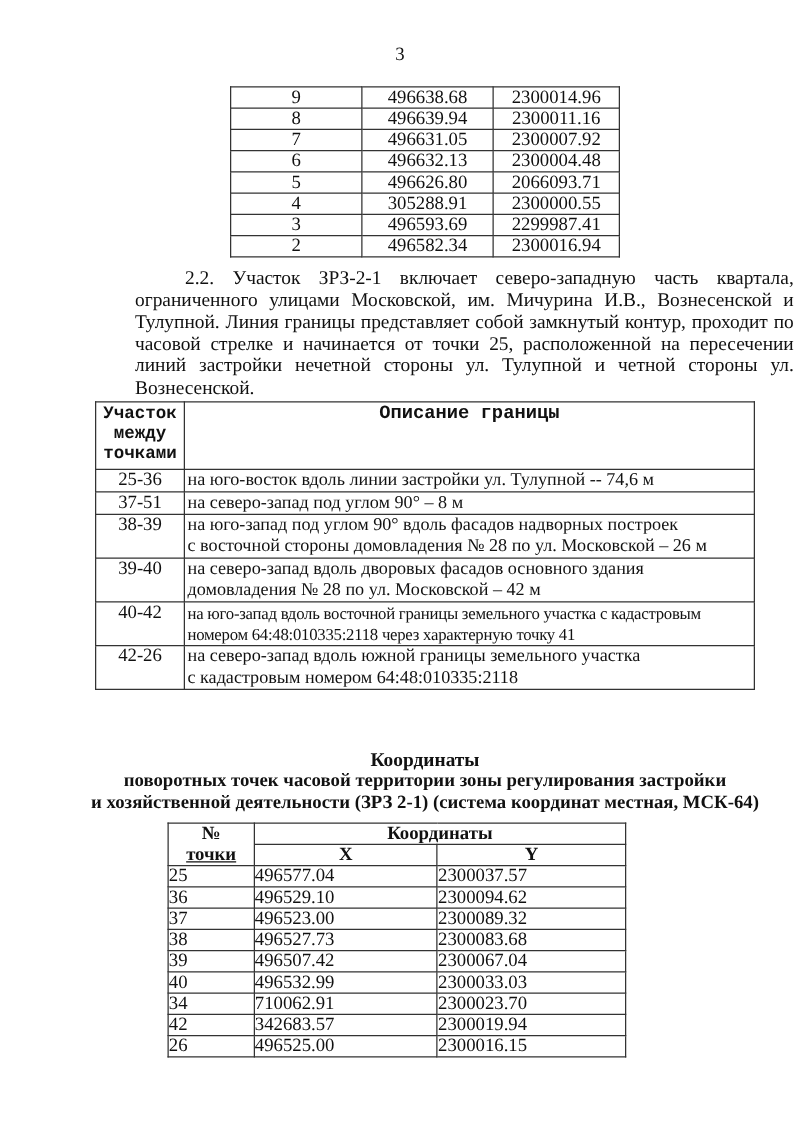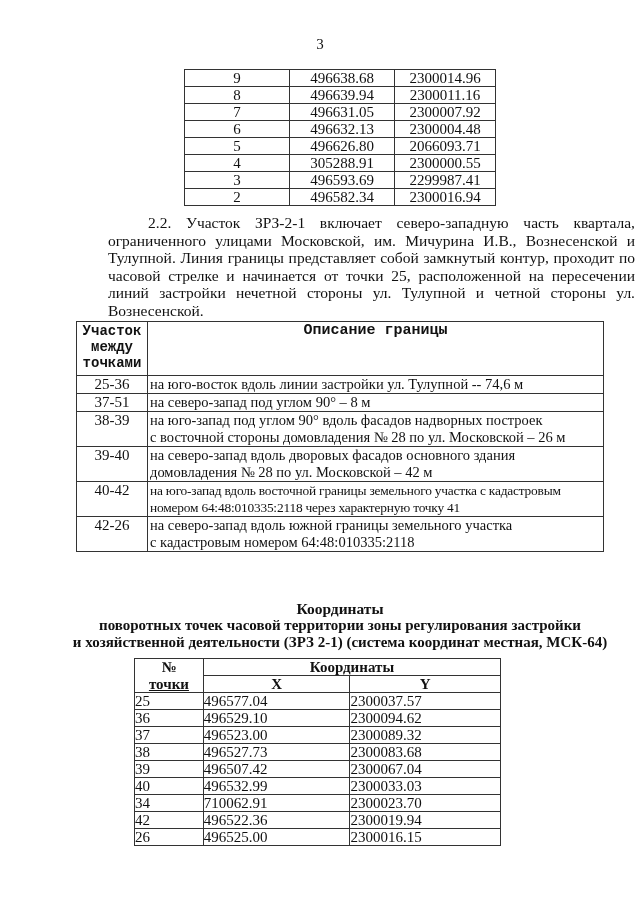--- a/index.html
+++ b/index.html
@@ -296,21 +296,21 @@
       <td class="c2">496532.99</td>
       <td class="c3">2300033.03</td>
     </tr>
     <tr>
       <td class="c1">34</td>
       <td class="c2">710062.91</td>
       <td class="c3">2300023.70</td>
     </tr>
     <tr>
       <td class="c1">42</td>
-      <td class="c2">496522.36</td>
+      <td class="c2">342683.57</td>
       <td class="c3">2300019.94</td>
     </tr>
     <tr>
       <td class="c1">26</td>
       <td class="c2">496525.00</td>
       <td class="c3">2300016.15</td>
     </tr>
   </tbody>
 </table>
 

